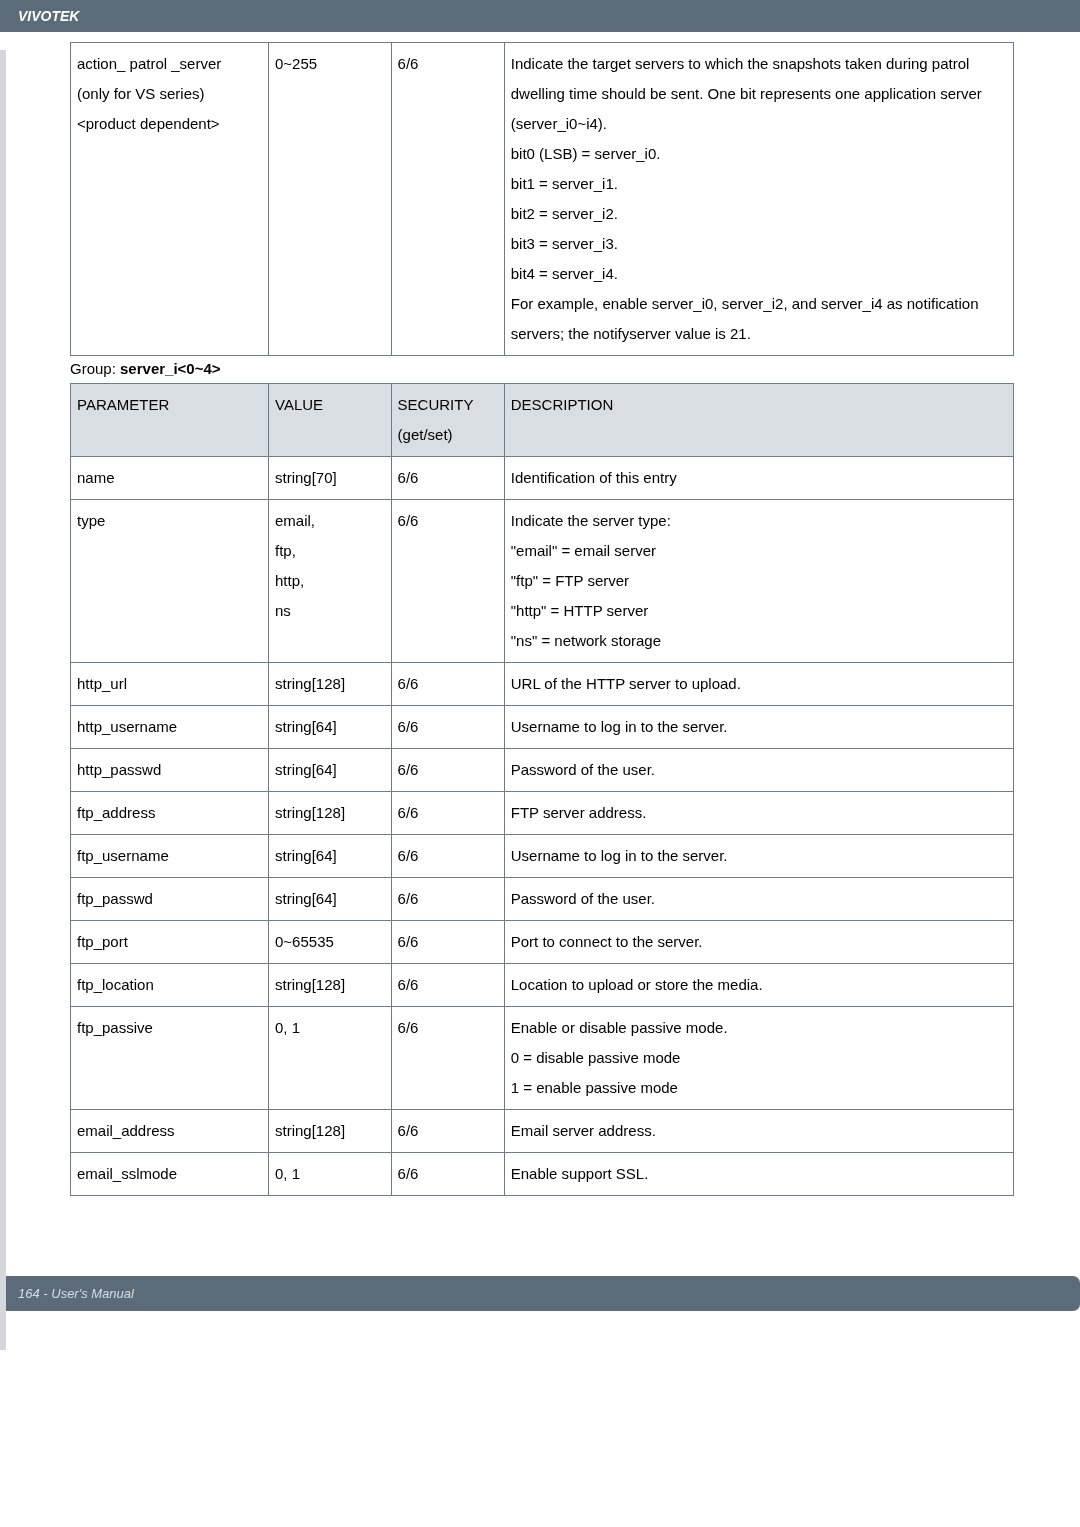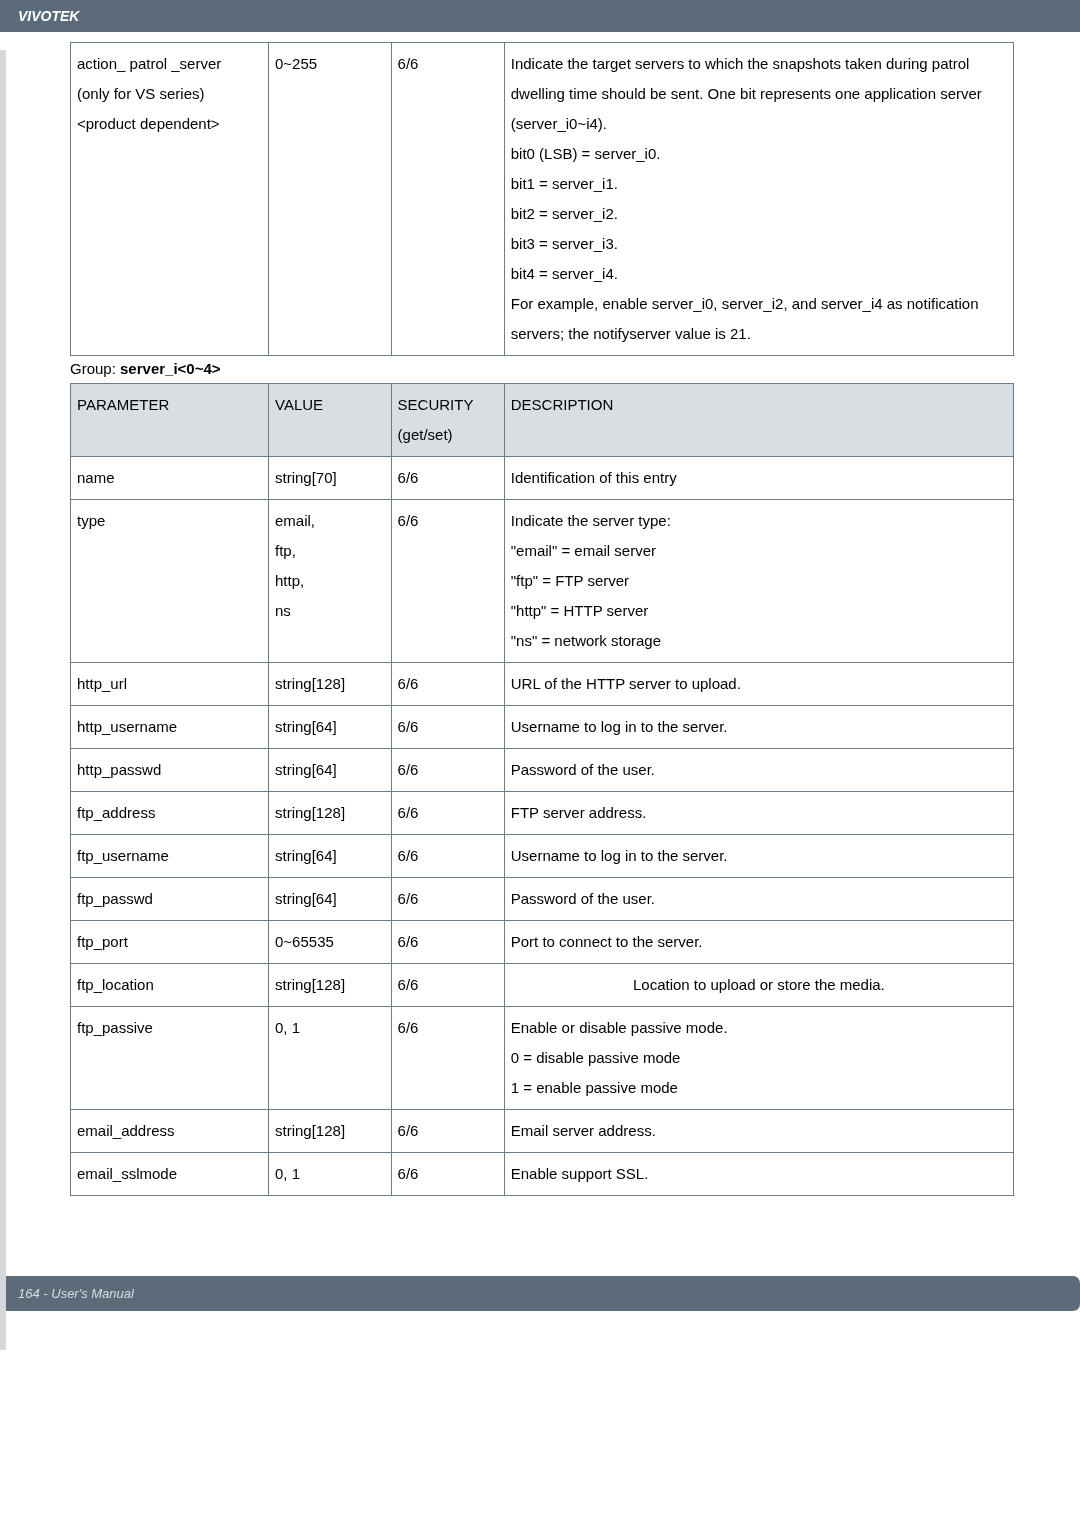--- a/index.html
+++ b/index.html
@@ -192,21 +192,21 @@
         <tr>
           <td style="white-space: pre-line;">ftp_port</td>
           <td style="white-space: pre-line; margin-left: 36px;">0~65535</td>
           <td style="white-space: pre-line;">6/6</td>
           <td style="white-space: pre-line;">Port to connect to the server.</td>
         </tr>
         <tr>
           <td style="white-space: pre-line;">ftp_location</td>
           <td style="white-space: pre-line;">string[128]</td>
           <td style="white-space: pre-line;">6/6</td>
-          <td style="white-space: pre-line; text-align: center;">Location to upload or store the media.</td>
+          <td style="white-space: pre-line;">Location to upload or store the media.</td>
         </tr>
         <tr>
           <td style="white-space: pre-line;">ftp_passive</td>
           <td style="white-space: pre-line;">0, 1</td>
           <td style="white-space: pre-line;">6/6</td>
           <td style="white-space: pre-line;">Enable or disable passive mode.
 0 = disable passive mode
 1 = enable passive mode</td>
         </tr>
         <tr>

